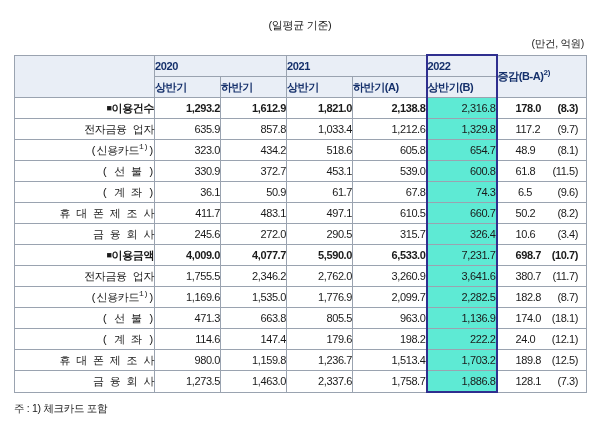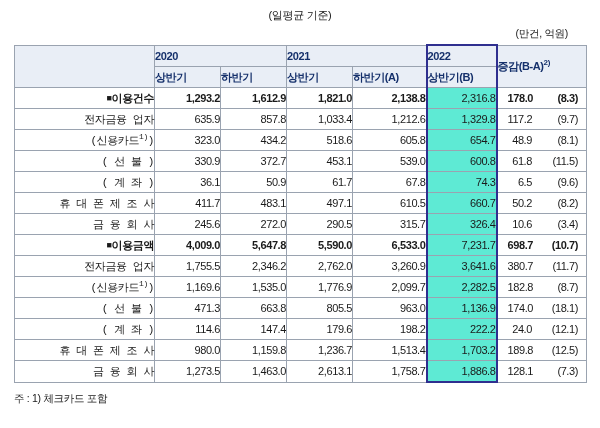--- a/index.html
+++ b/index.html
@@ -24,28 +24,28 @@
   .title {
     text-align: center;
     font-size: 14.5px;
     font-weight: bold;
     letter-spacing: -0.3px;
     margin-top: 4px;
   }
   .subtitle {
     text-align: center;
     font-size: 11px;
-    margin-top: 0;
+    margin-top: 10px;
     letter-spacing: -0.3px;
   }
   .unit {
     text-align: right;
     font-size: 10.5px;
     margin-top: 4px;
-    margin-right: 18px;
+    margin-right: 2px;
     letter-spacing: -0.3px;
   }
   table.grid {
     border-collapse: collapse;
     width: 572px;
     margin-top: 3px;
     table-layout: fixed;
   }
   table.grid td, table.grid th {
     border: 1px solid #9aa3b0;
@@ -85,20 +85,21 @@
   .colB-left { border-left: 2px solid #2f2f8f !important; margin-left: 8px; }
   .colB-right { border-right: 2px solid #2f2f8f !important; }
   .colB-top { border-top: 2px solid #2f2f8f !important; }
   .colB-bottom { border-bottom: 2px solid #2f2f8f !important; }
   .sep-top { border-top: 1.6px solid #5b6677 !important; }
   .diffwrap {
     display: flex;
     justify-content: flex-start;
     padding: 0 8px 0 10px;
     font-variant-numeric: tabular-nums;
+    margin-left: 8px;
   }
   .diffval { text-align: right; flex: 1; }
   .diffpct { width: 46px; text-align: right; color: #1a1a1a; }
   .sup { font-size: 8px; vertical-align: super; }
   .notes {
     margin-top: 8px;
     font-size: 10.5px;
     line-height: 1.45;
     letter-spacing: -0.3px;
   }
@@ -240,21 +241,21 @@
           <td class="diff">
             <div class="diffwrap">
               <span class="diffval">10.6</span>
               <span class="diffpct">(3.4)</span>
             </div>
           </td>
         </tr>
         <tr>
           <td class="lbl ind0 rowmain sep-top"><span class="bullet">■</span>이용금액</td>
           <td class="num rowmain sep-top">4,009.0</td>
-          <td class="num rowmain sep-top">5,647.8</td>
+          <td class="num rowmain sep-top">4,077.7</td>
           <td class="num rowmain sep-top">5,590.0</td>
           <td class="num rowmain sep-top">6,533.0</td>
           <td class="num rowmain hl colB-left colB-right sep-top">7,231.7</td>
           <td class="diff rowmain sep-top">
             <div class="diffwrap">
               <span class="diffval">698.7</span>
               <span class="diffpct">(10.7)</span>
             </div>
           </td>
         </tr>
@@ -325,21 +326,21 @@
             <div class="diffwrap">
               <span class="diffval">189.8</span>
               <span class="diffpct">(12.5)</span>
             </div>
           </td>
         </tr>
         <tr>
           <td class="lbl ind1">금 융 회 사</td>
           <td class="num">1,273.5</td>
           <td class="num">1,463.0</td>
-          <td class="num">2,613.1</td>
+          <td class="num">2,337.6</td>
           <td class="num">1,758.7</td>
           <td class="num hl colB-left colB-right colB-bottom">1,886.8</td>
           <td class="diff">
             <div class="diffwrap">
               <span class="diffval">128.1</span>
               <span class="diffpct">(7.3)</span>
             </div>
           </td>
         </tr>
       </tbody>

